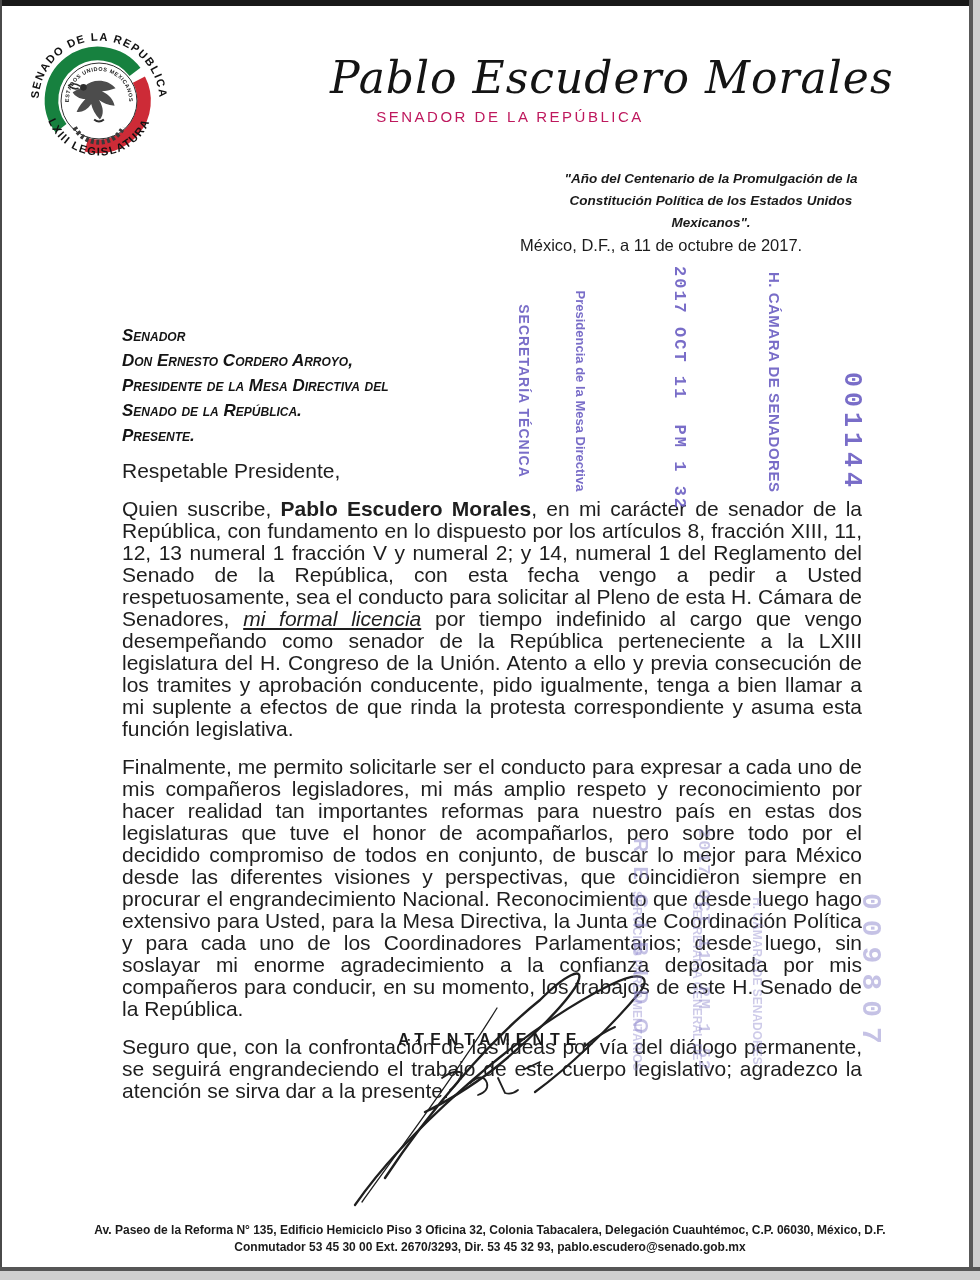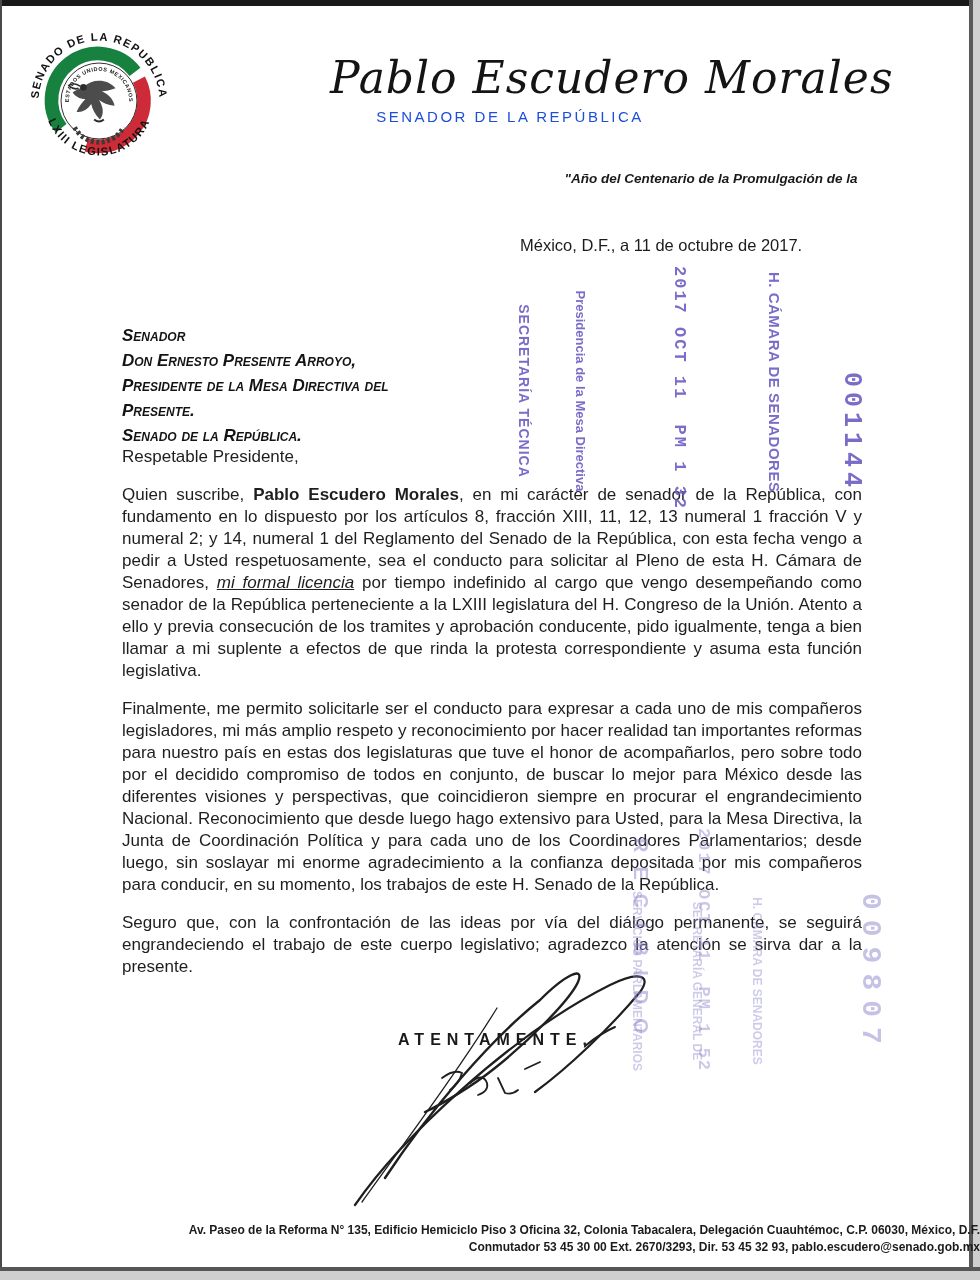--- a/index.html
+++ b/index.html
@@ -18,39 +18,39 @@
 
   
   .seal{position:absolute;left:26px;top:28px;width:146px;height:146px;}
   .script-name{
     position:absolute;left:330px;top:52px;width:360px;text-align:center;
     font-family:"DejaVu Serif",serif;font-style:italic;font-size:44px;color:#141414;
     letter-spacing:1px;white-space:nowrap;
   }
   .subtitle{
     position:absolute;left:330px;top:108px;width:360px;text-align:center;
-    font-size:15px;letter-spacing:2.5px;color:#1d4ed8;white-space:nowrap;
+    font-size:15px;letter-spacing:2.5px;color:#be185d;white-space:nowrap;
   }
   .motto{
     position:absolute;left:545px;top:168px;width:332px;text-align:center;
     font-size:13.5px;font-weight:bold;font-style:italic;line-height:22px;color:#1a1a1a;
   }
   .dateline{
     position:absolute;left:520px;top:236px;width:337px;
     font-size:16.5px;color:#1c1c1c;
   }
 
   
   .addressee{
     position:absolute;left:122px;top:323px;
     font-size:17px;font-weight:bold;font-variant:small-caps;line-height:25px;color:#141414;font-style:italic;
   }
   .body-text{
-    position:absolute;left:122px;top:446px;width:740px;
-    font-size:17px;line-height:22px;text-align:justify;color:#1e1e1e;
+    position:absolute;left:122px;top:460px;width:740px;
+    font-size:21px;line-height:22px;text-align:justify;color:#1e1e1e;
   }
   .body-text .salutation{text-align:left;margin:0 0 16px 0;}
   .body-text p{margin:0 0 16px 0;}
   .bold{font-weight:bold;}
   .lic{font-style:italic;text-decoration:underline;}
 
   .closing{
     position:absolute;left:398px;top:1031px;
     font-size:16px;font-weight:bold;letter-spacing:6px;color:#1a1a1a;white-space:nowrap;
   }
@@ -68,21 +68,21 @@
   .stamp-presidencia .l2{font-size:14px;font-weight:bold;letter-spacing:1px;}
   .stamp-datetime1{left:689px;top:266px;width:242px;font-family:"Liberation Mono",monospace;font-weight:bold;font-size:17px;letter-spacing:2px;}
   .stamp-camara1{left:783px;top:272px;width:246px;font-size:15px;font-weight:bold;letter-spacing:0.5px;}
   .stamp-folio1{left:866px;top:372px;width:140px;font-family:"Liberation Mono",monospace;font-weight:bold;font-size:25px;letter-spacing:5px;}
   .stamp-recibido{left:652px;top:838px;width:242px;font-size:20px;font-weight:bold;letter-spacing:14px;opacity:0.5;}
   .stamp-datetime2{left:713px;top:828px;width:242px;font-family:"Liberation Mono",monospace;font-weight:bold;font-size:17px;letter-spacing:2px;opacity:0.45;}
   .stamp-secretaria{left:807px;top:820px;width:322px;text-align:center;line-height:20px;font-size:12px;font-weight:bold;opacity:0.42;}
   .stamp-folio2{left:886px;top:893px;width:200px;font-family:"Liberation Mono",monospace;font-weight:bold;font-size:28px;letter-spacing:10px;opacity:0.5;}
 
   .footer{
-    position:absolute;left:0;top:1222px;width:980px;text-align:right;
+    position:absolute;left:0;top:1222px;width:980px;text-align:center;
     font-size:12px;font-weight:bold;line-height:17px;color:#1b1b1b;
   }
 </style>
 </head>
 <body>
 
 <div class="page">
 
   <div class="edge-top"></div>
   <div class="edge-left"></div>
@@ -117,29 +117,30 @@
       <path d="M 70 94 q 5 4 10 0" stroke-width="2"></path>
       <path d="M 50 102 A 28 28 0 0 0 100 102" stroke="#3a3a3a" stroke-width="5" stroke-dasharray="3 2.6"></path>
     </g>
   </svg>
 
   <div class="script-name">Pablo Escudero Morales</div>
   <div class="subtitle">SENADOR DE LA REPÚBLICA</div>
 
   <div class="motto">
     <div>"Año del Centenario de la Promulgación de la</div>
+    <div>Constitución Política de los Estados Unidos Mexicanos".</div>
   </div>
   <div class="dateline">México, D.F., a 11 de octubre de 2017.</div>
 
   <div class="addressee">
     <div>Senador</div>
-    <div>Don Ernesto Presente Arroyo,</div>
+    <div>Don Ernesto Cordero Arroyo,</div>
     <div>Presidente de la Mesa Directiva del</div>
+    <div>Senado de la República.</div>
     <div>Presente.</div>
-    <div>Senado de la República.</div>
   </div>
 
   <div class="body-text">
     <div class="salutation">Respetable Presidente,</div>
     <p><span>Quien suscribe, </span><span class="bold">Pablo Escudero Morales</span><span>, en mi carácter de senador de la República, con fundamento en lo dispuesto por los artículos 8, fracción XIII, 11, 12, 13 numeral 1 fracción V y numeral 2; y 14, numeral 1 del Reglamento del Senado de la República, con esta fecha vengo a pedir a Usted respetuosamente, sea el conducto para solicitar al Pleno de esta H. Cámara de Senadores, </span><span class="lic">mi formal licencia</span><span> por tiempo indefinido al cargo que vengo desempeñando como senador de la República perteneciente a la LXIII legislatura del H. Congreso de la Unión. Atento a ello y previa consecución de los tramites y aprobación conducente, pido igualmente, tenga a bien llamar a mi suplente a efectos de que rinda la protesta correspondiente y asuma esta función legislativa.</span></p>
     <p>Finalmente, me permito solicitarle ser el conducto para expresar a cada uno de mis compañeros legisladores, mi más amplio respeto y reconocimiento por hacer realidad tan importantes reformas para nuestro país en estas dos legislaturas que tuve el honor de acompañarlos, pero sobre todo por el decidido compromiso de todos en conjunto, de buscar lo mejor para México desde las diferentes visiones y perspectivas, que coincidieron siempre en procurar el engrandecimiento Nacional. Reconocimiento que desde luego hago extensivo para Usted, para la Mesa Directiva, la Junta de Coordinación Política y para cada uno de los Coordinadores Parlamentarios; desde luego, sin soslayar mi enorme agradecimiento a la confianza depositada por mis compañeros para conducir, en su momento, los trabajos de este H. Senado de la República.</p>
     <p>Seguro que, con la confrontación de las ideas por vía del diálogo permanente, se seguirá engrandeciendo el trabajo de este cuerpo legislativo; agradezco la atención se sirva dar a la presente.</p>
   </div>
 
   <div class="closing">ATENTAMENTE,</div>

